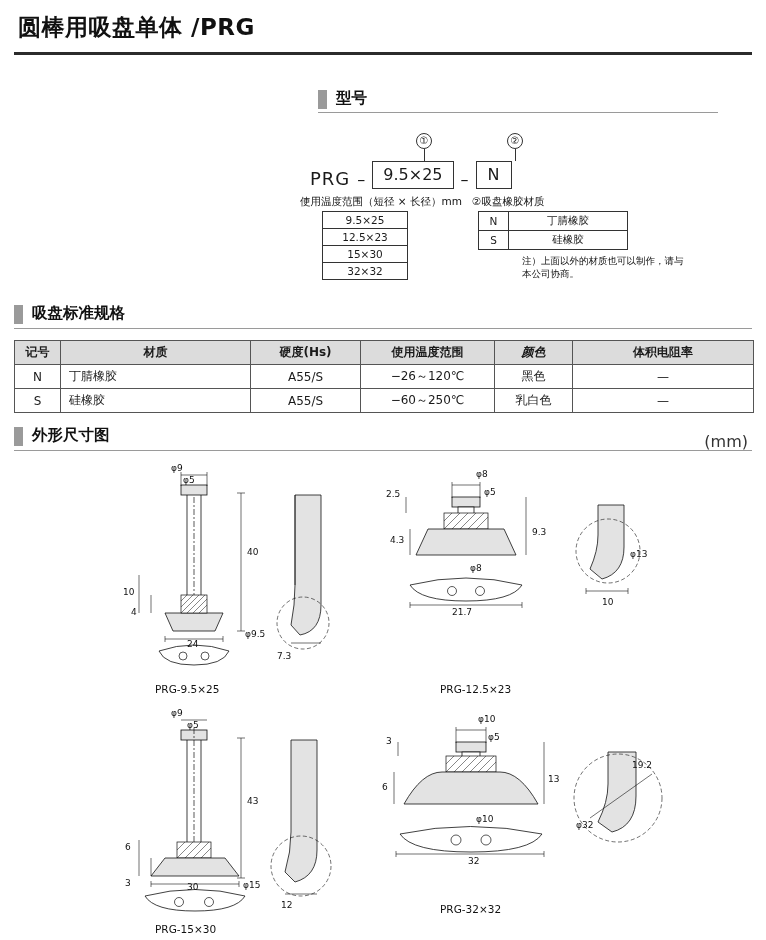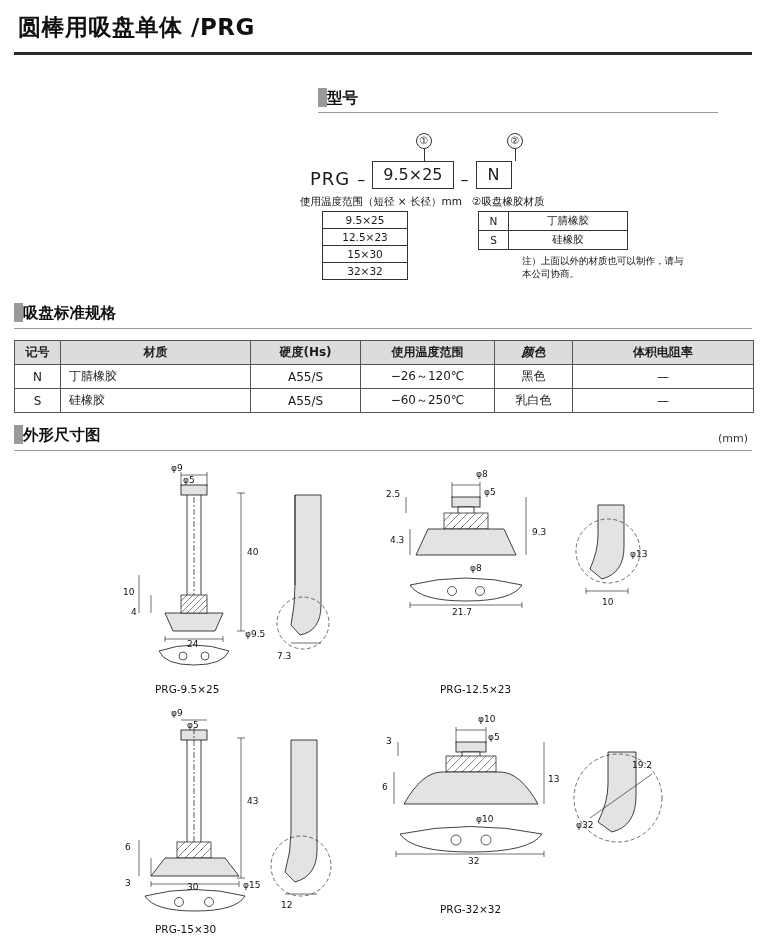--- a/index.html
+++ b/index.html
@@ -28,22 +28,22 @@
     position: absolute;
     left: 14px; top: 52px;
     width: 738px; height: 3px;
     background: #2b2b2b;
   }
 
   
   .sec-head {
     position: absolute;
     display: flex;
-    align-items: flex-start;
-    gap: 0;
+    align-items: flex-end;
+    gap: 9px;
   }
   .sec-bar {
     width: 9px; height: 19px;
     background: #9a9a9a;
   }
   .sec-label {
     font-size: 15.5px;
     font-weight: bold;
     color: #111;
   }
@@ -121,21 +121,21 @@
   }
   table.spec td {
     border: 1px solid #555;
     padding: 3px 4px;
     text-align: center;
     font-size: 12px;
   }
   table.spec td.left { text-align: left; padding-left: 8px; }
 
   
-  .mm-label { position: absolute; right: 18px; top: 432px; font-size: 11px; color: #333; text-align: center; }
+  .mm-label { position: absolute; right: 18px; top: 432px; font-size: 16px; color: #333; text-align: center; }
 
   .draw-area { position: absolute; left: 0; top: 455px; width: 766px; height: 485px; }
   .draw-caption {
     position: absolute;
     font-size: 10.5px;
     color: #111;
     text-align: center;
     white-space: nowrap;
   }
   svg { display: block; }

